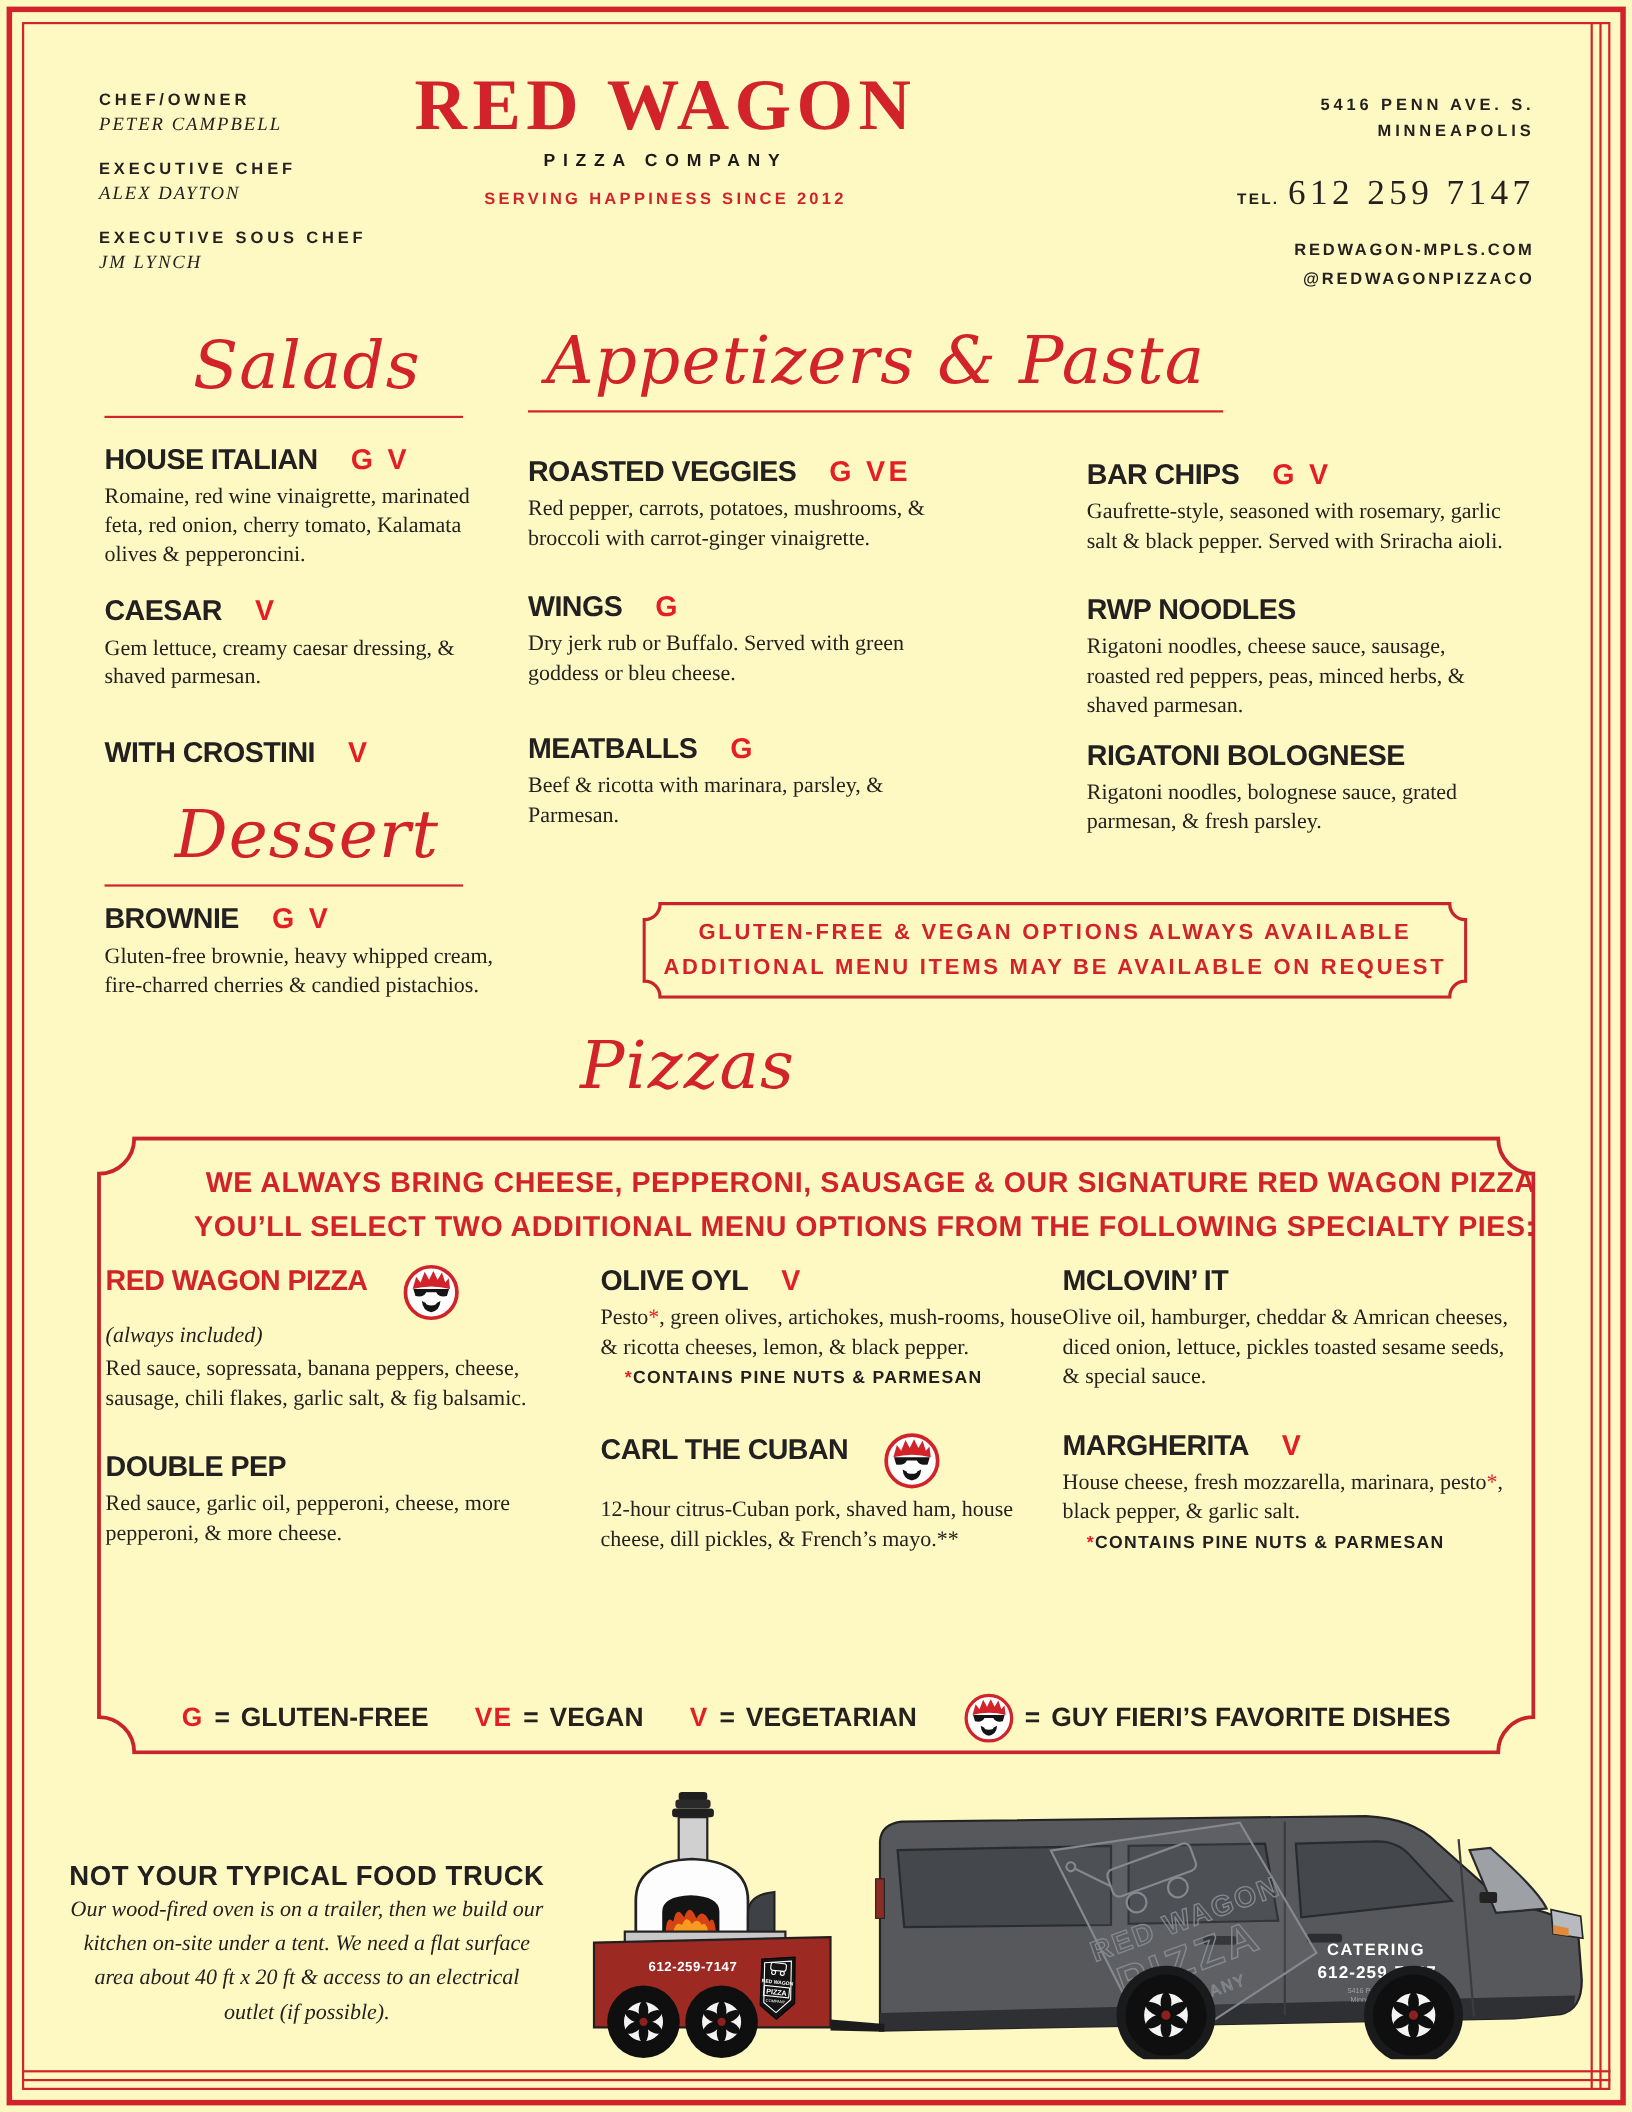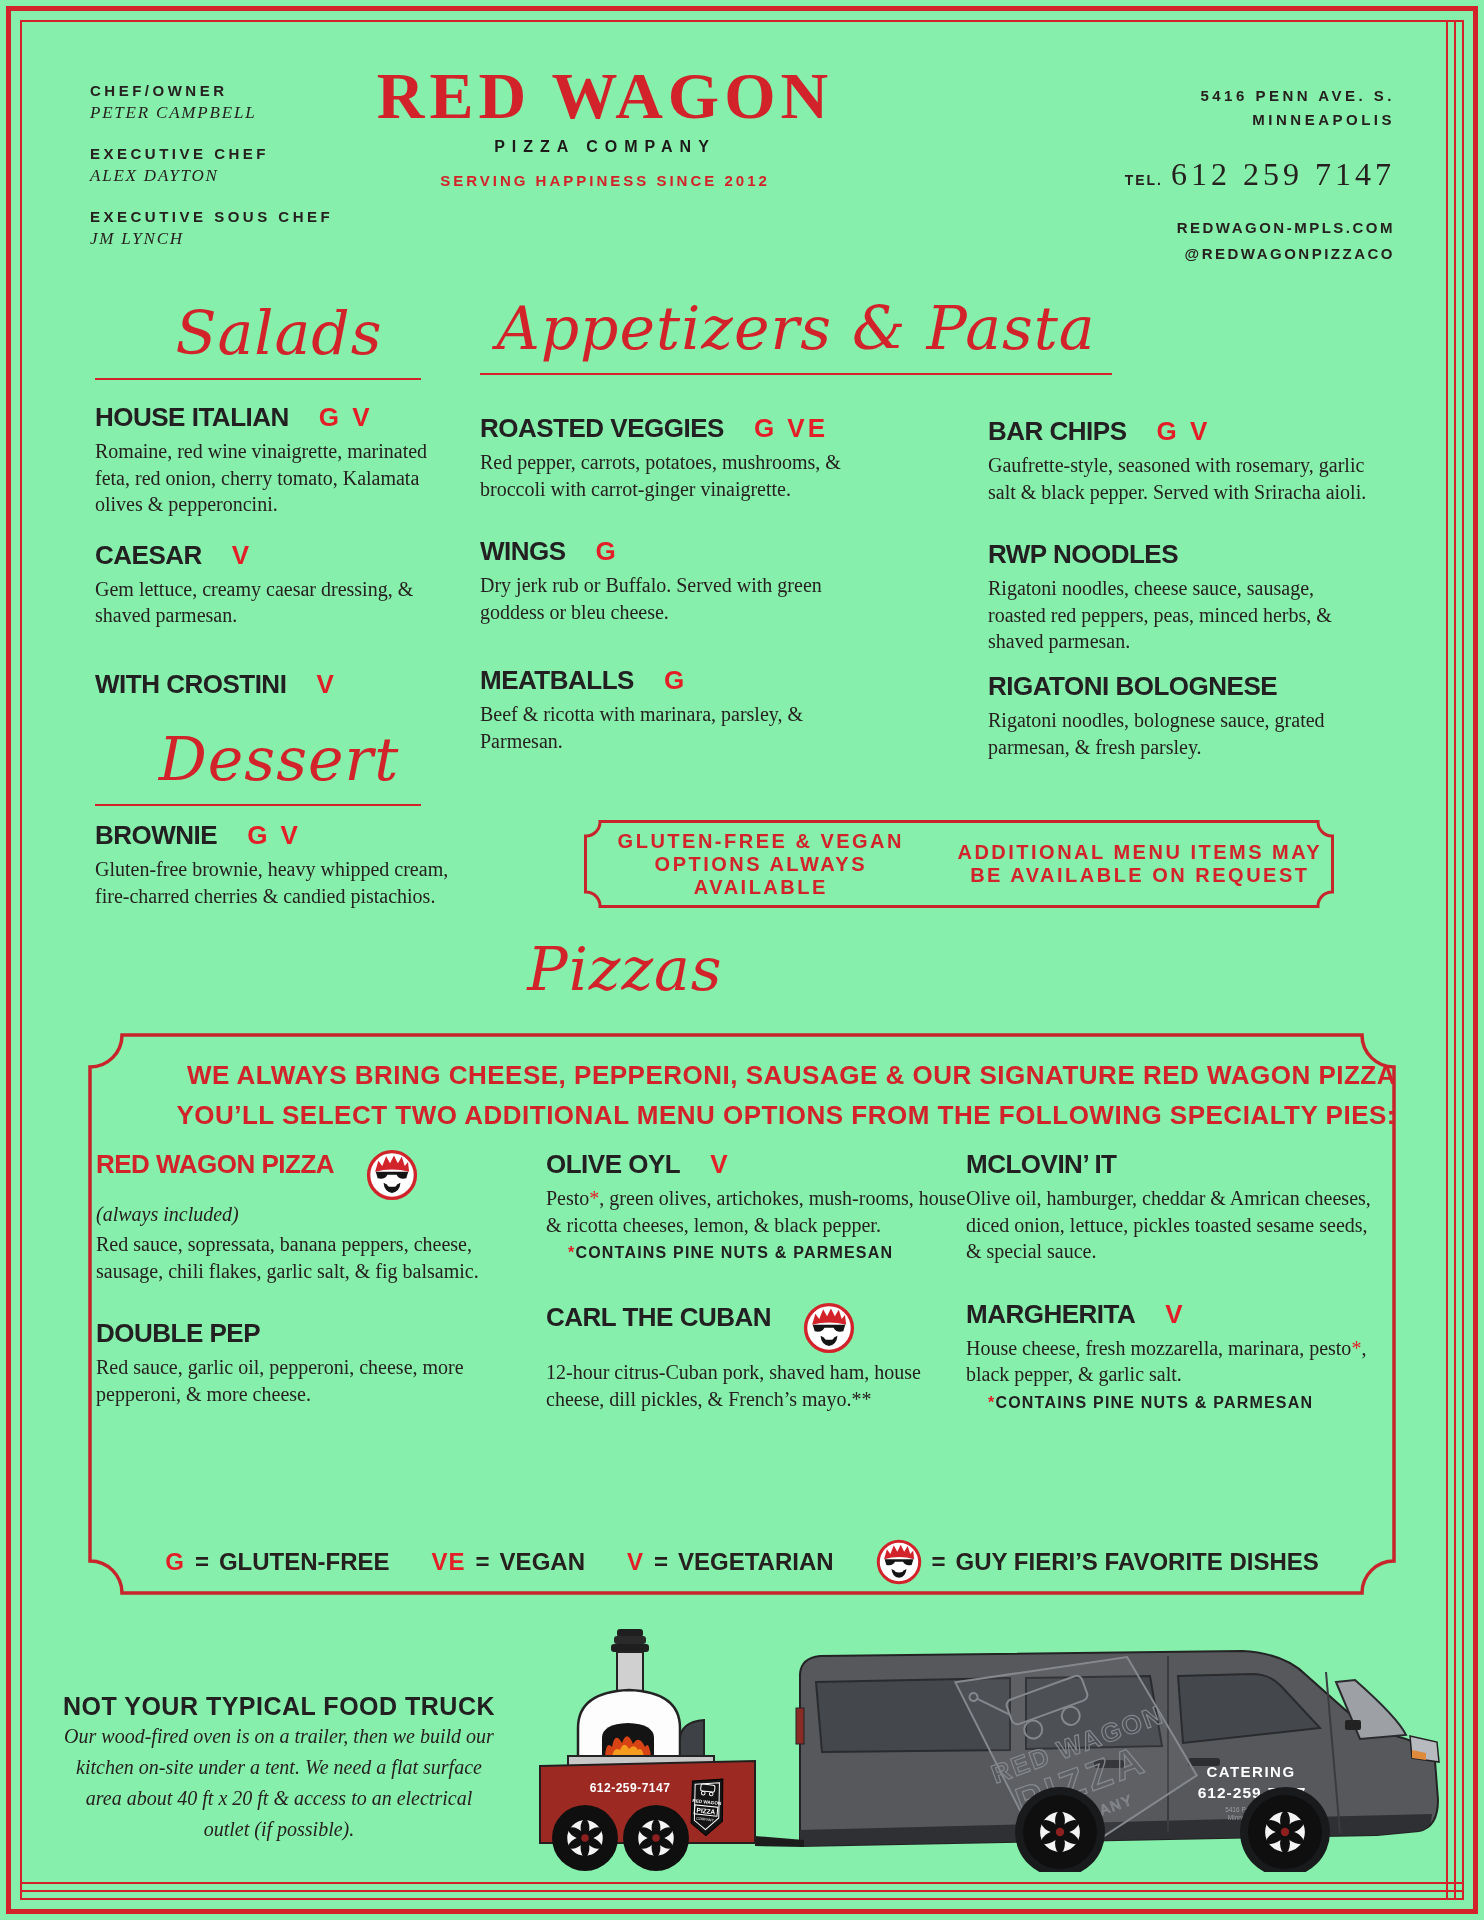--- a/index.html
+++ b/index.html
@@ -2,21 +2,21 @@
 <html><head>
 <meta charset="utf-8">
 <style>
   :root{
     --red:#d2232a;
     --badge:#e41e26;
     --ink:#26211f;
   }
   *{margin:0;padding:0;box-sizing:border-box;}
   body{background:#e9e7e3;font-family:"Liberation Sans",sans-serif;}
-  .page{position:relative;width:1484px;height:1920px;margin:0 auto;background:#86efac;overflow:hidden;color:var(--ink);}
+  .page{position:relative;width:1484px;height:1920px;margin:0 auto;background:#fef9c3;overflow:hidden;color:var(--ink);}
 
   
   .fr{position:absolute;pointer-events:none;}
   .fr-a{inset:6px;border:5px solid var(--red);}
   .fr-b{inset:20px;border:2px solid var(--red);}
   .fr-bot1{left:20px;right:20px;bottom:28px;height:0;border-top:2px solid var(--red);}
   .fr-bot2{left:20px;right:20px;bottom:36px;height:0;border-top:2px solid var(--red);}
   .fr-rt1{top:20px;bottom:20px;right:28px;width:0;border-left:2px solid var(--red);}
   .fr-rt2{top:20px;bottom:20px;right:36px;width:0;border-left:2px solid var(--red);}
 
@@ -50,21 +50,21 @@
   .item-head{display:flex;gap:20px;}
   .item-name{font-weight:bold;font-size:26px;letter-spacing:-0.5px;color:#232021;}
   .badge{font-weight:bold;font-size:26px;letter-spacing:3px;color:var(--badge);margin-left:10px;}
   .desc{font-family:"Liberation Serif",serif;font-size:20px;line-height:1.33;margin-top:5px;color:var(--ink);}
   .mt-lg{margin-top:34px;}
   .mt-xl{margin-top:40px;}
 
   
   .banner{position:absolute;left:584px;top:820px;width:750px;height:88px;}
   .banner svg{position:absolute;inset:0;}
-  .banner-text{position:absolute;inset:0;display:flex;flex-direction:row;justify-content:center;align-items:center;gap:8px;
+  .banner-text{position:absolute;inset:0;display:flex;flex-direction:column;justify-content:center;align-items:center;gap:8px;
     color:var(--red);font-weight:bold;font-size:20px;letter-spacing:2.5px;text-align:center;}
 
   
   .pizzas-script{position:absolute;left:500px;top:936px;width:250px;}
   .pizza-box{position:absolute;left:88px;top:1033px;width:1308px;height:562px;}
   .pizza-box>svg.border{position:absolute;inset:0;}
   .intro{position:relative;margin-top:22px;text-align:right;color:var(--red);font-weight:bold;font-size:26px;letter-spacing:0.5px;line-height:1.55;}
   .pz-col{position:absolute;top:116px;}
   .pz-col1{left:8px;width:430px;}
   .pz-col2{left:458px;width:424px;}

